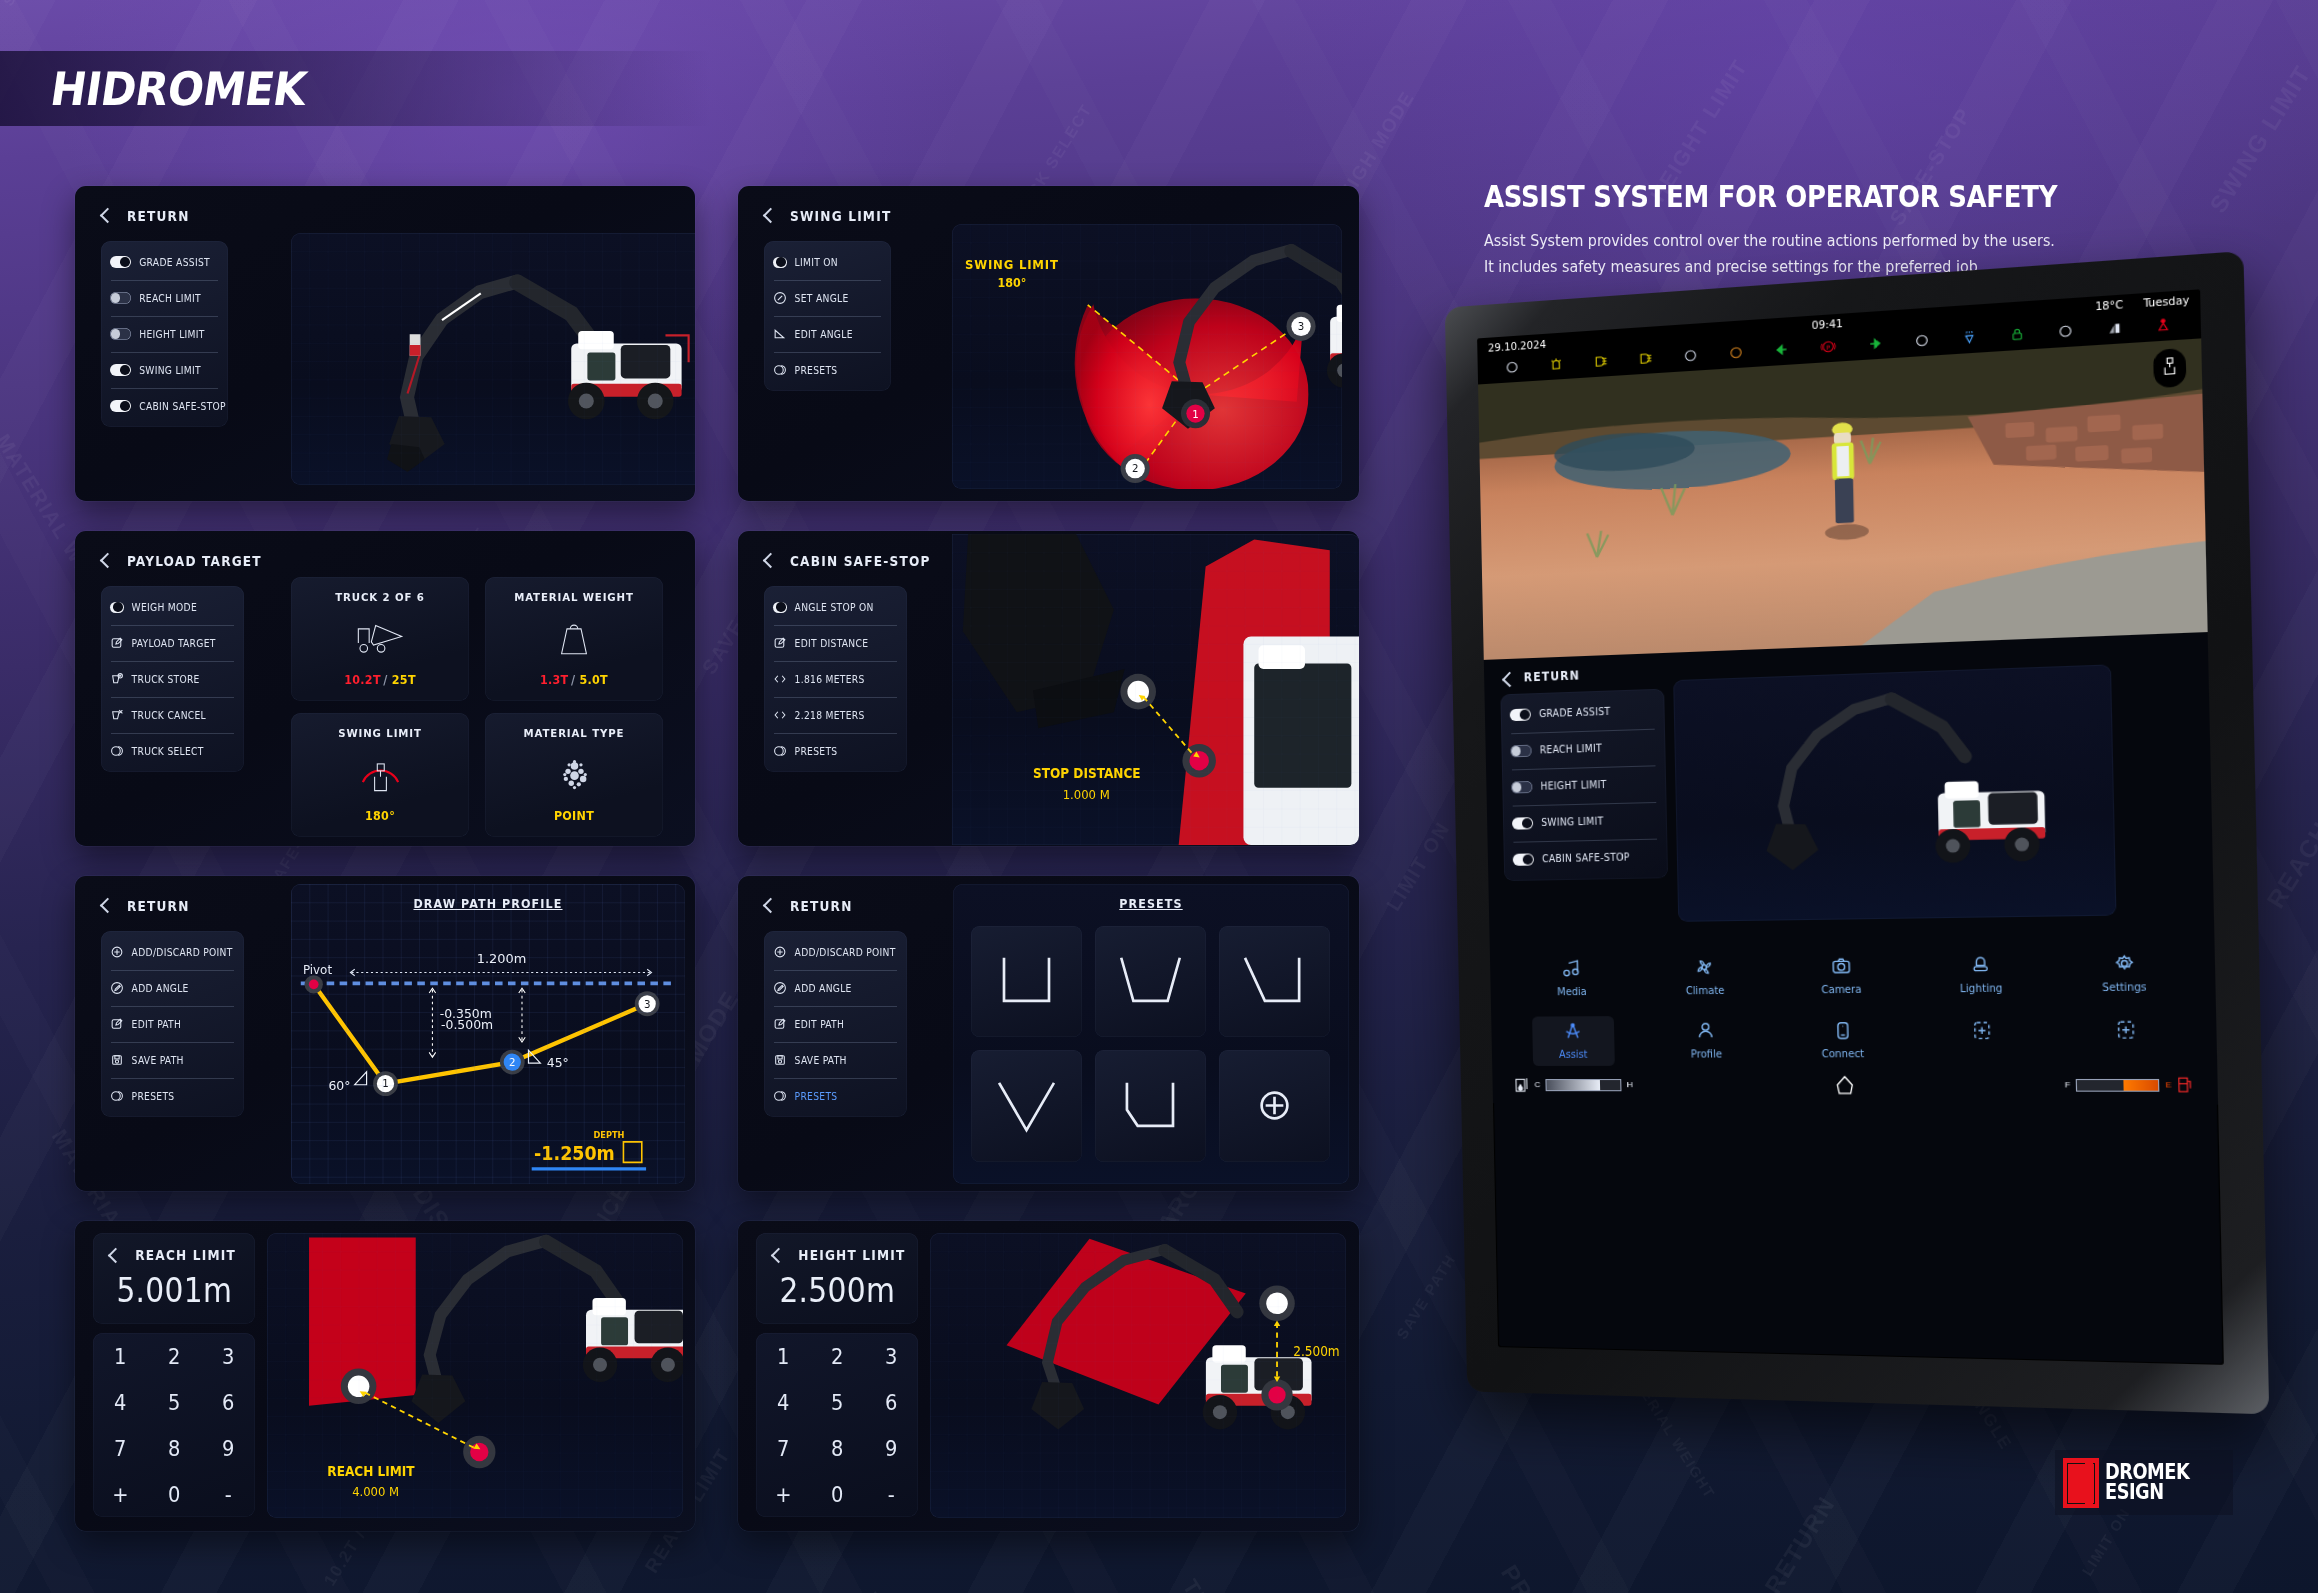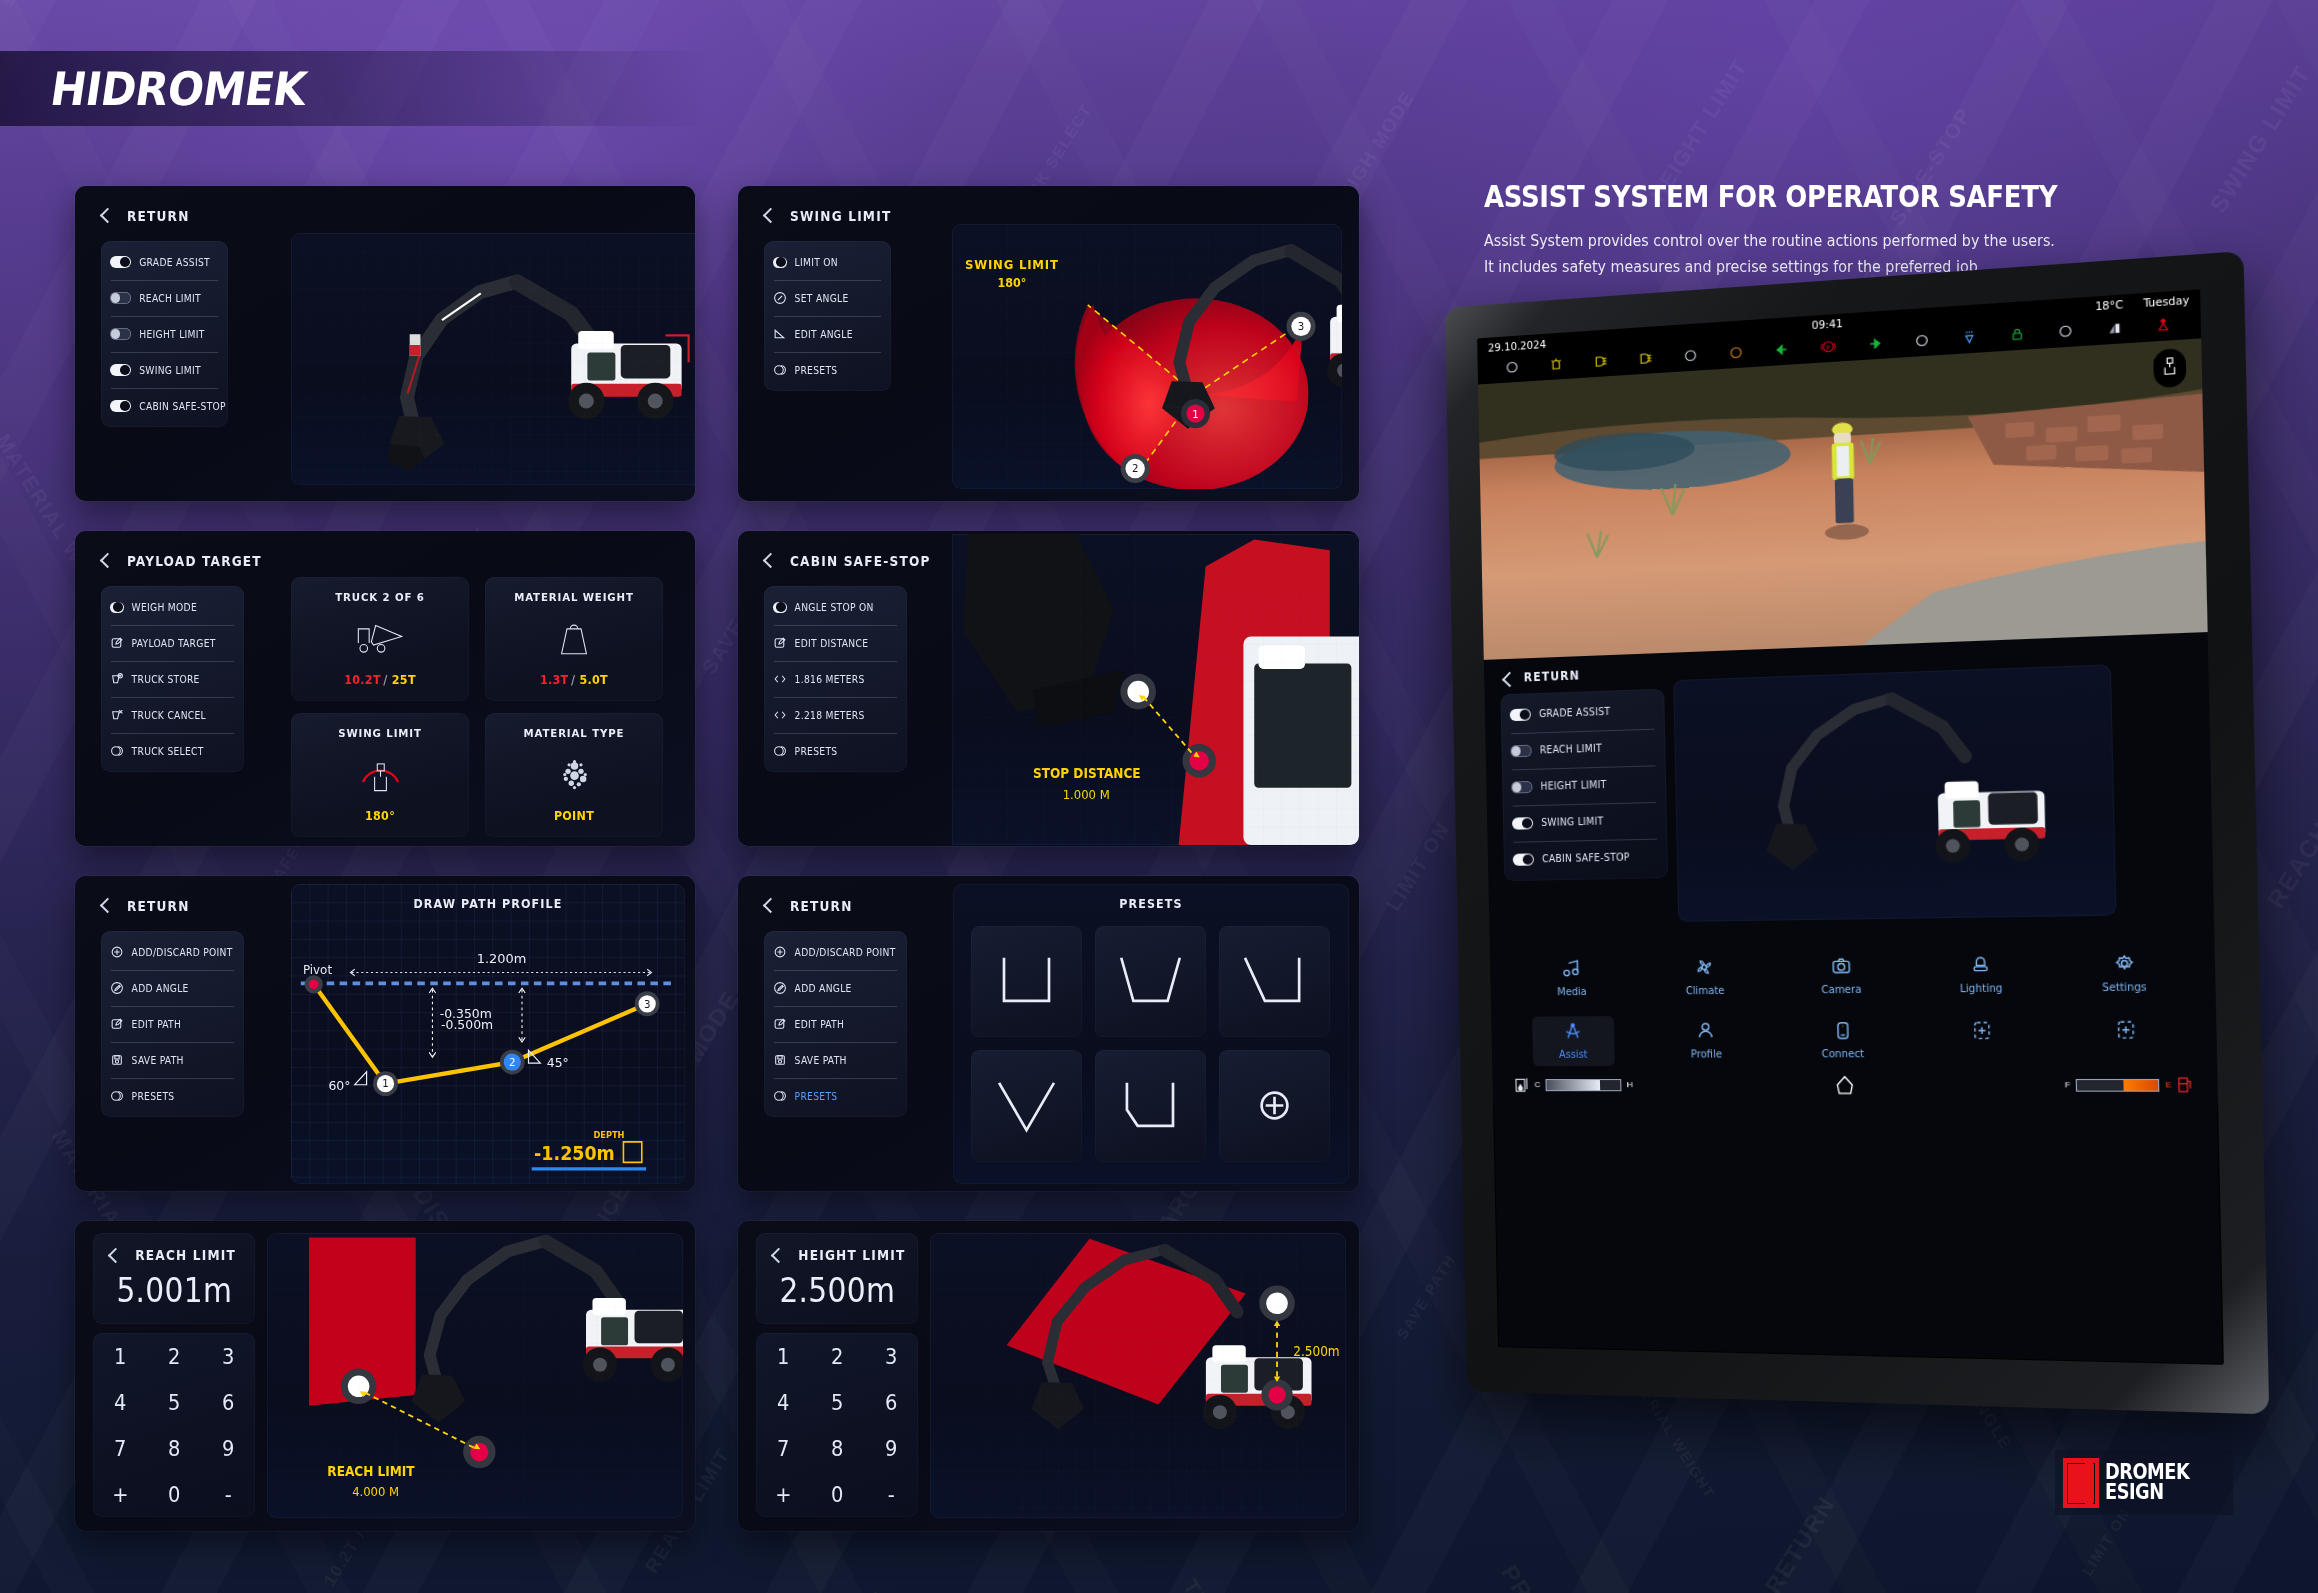--- a/index.html
+++ b/index.html
@@ -116,20 +116,21 @@
     position:absolute; inset:0;
     background-image:
       linear-gradient(rgba(90,120,200,.10) 0.5px, transparent 0.5px),
       linear-gradient(90deg, rgba(90,120,200,.10) 0.5px, transparent 0.5px);
     background-size:18.3px 18.3px;
   }
   .viz-title{
     position:absolute; left:0; right:0; top:12px; text-align:center;
     font-size:12.4px; font-weight:700; letter-spacing:1.1px; color:#e8edf8;
     font-family:"DejaVu Sans Condensed","Liberation Sans",sans-serif;
+    text-decoration:underline;
   }
   
   .tile{
     position:absolute; border-radius:9.7px;
     background:linear-gradient(165deg,#161b2e,#0d1120 70%);
     box-shadow:inset 0 0 0 0.5px rgba(130,150,210,.10);
     display:flex; flex-direction:column; align-items:center; justify-content:space-between;
     padding:14px 5.4px 14px;
   }
   .tile-title{

